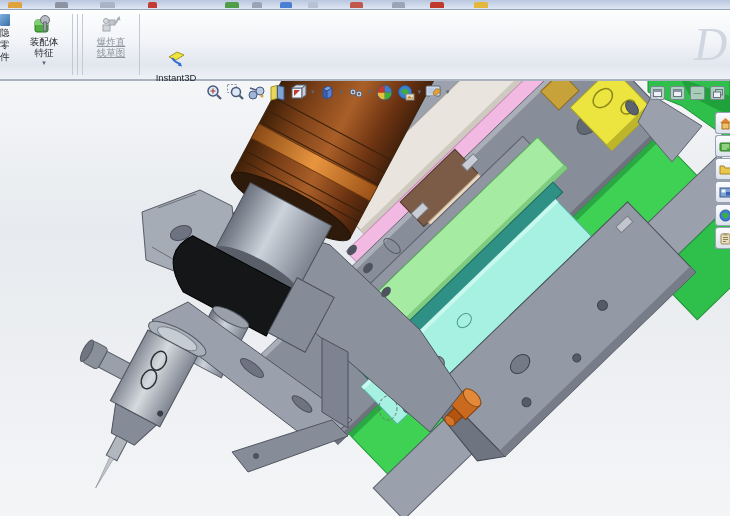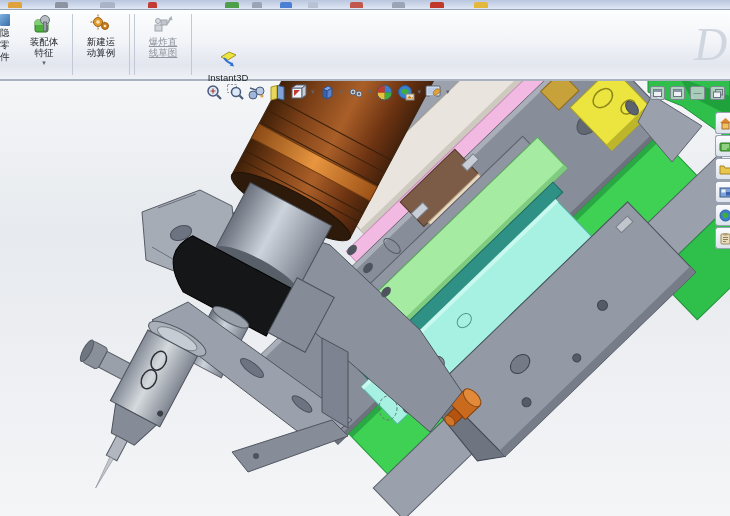--- a/index.html
+++ b/index.html
@@ -271,31 +271,20 @@
       <rect x="10.5" y="9" width="3" height="9" fill="#9aa0aa" stroke="#6b7078"></rect>
     </svg>
     <span class="tlabel">装配体</span>
     <span class="tlabel">特征</span>
     <span class="caret">▾</span>
   </div>
 
 
   <div class="tb-sep"></div>
 
-  <div class="tb-btn">
-    <svg class="ticon" viewBox="0 0 22 22">
-      <circle cx="8" cy="9" r="4.5" fill="#e09a2e" stroke="#9a6414"></circle>
-      <circle cx="8" cy="9" r="1.8" fill="#fbe7bd"></circle>
-      <circle cx="15" cy="13" r="3.5" fill="#c87f1e" stroke="#9a6414"></circle>
-      <circle cx="15" cy="13" r="1.3" fill="#fbe7bd"></circle>
-      <path d="M8 3.5 v-2 M8 14.5 v2 M2.5 9 h-2 M13.5 9 h1" stroke="#9a6414"></path>
-    </svg>
-    <span class="tlabel">新建运</span>
-    <span class="tlabel">动算例</span>
-  </div>
 
   <div class="tb-sep"></div>
 
 
   <div class="tb-sep"></div>
 
 
   <div class="tb-btn disabled">
     <svg class="ticon" viewBox="0 0 22 22">
       <rect x="3" y="12" width="7" height="6" fill="#d2d6dc" stroke="#a0a6ae"></rect>

